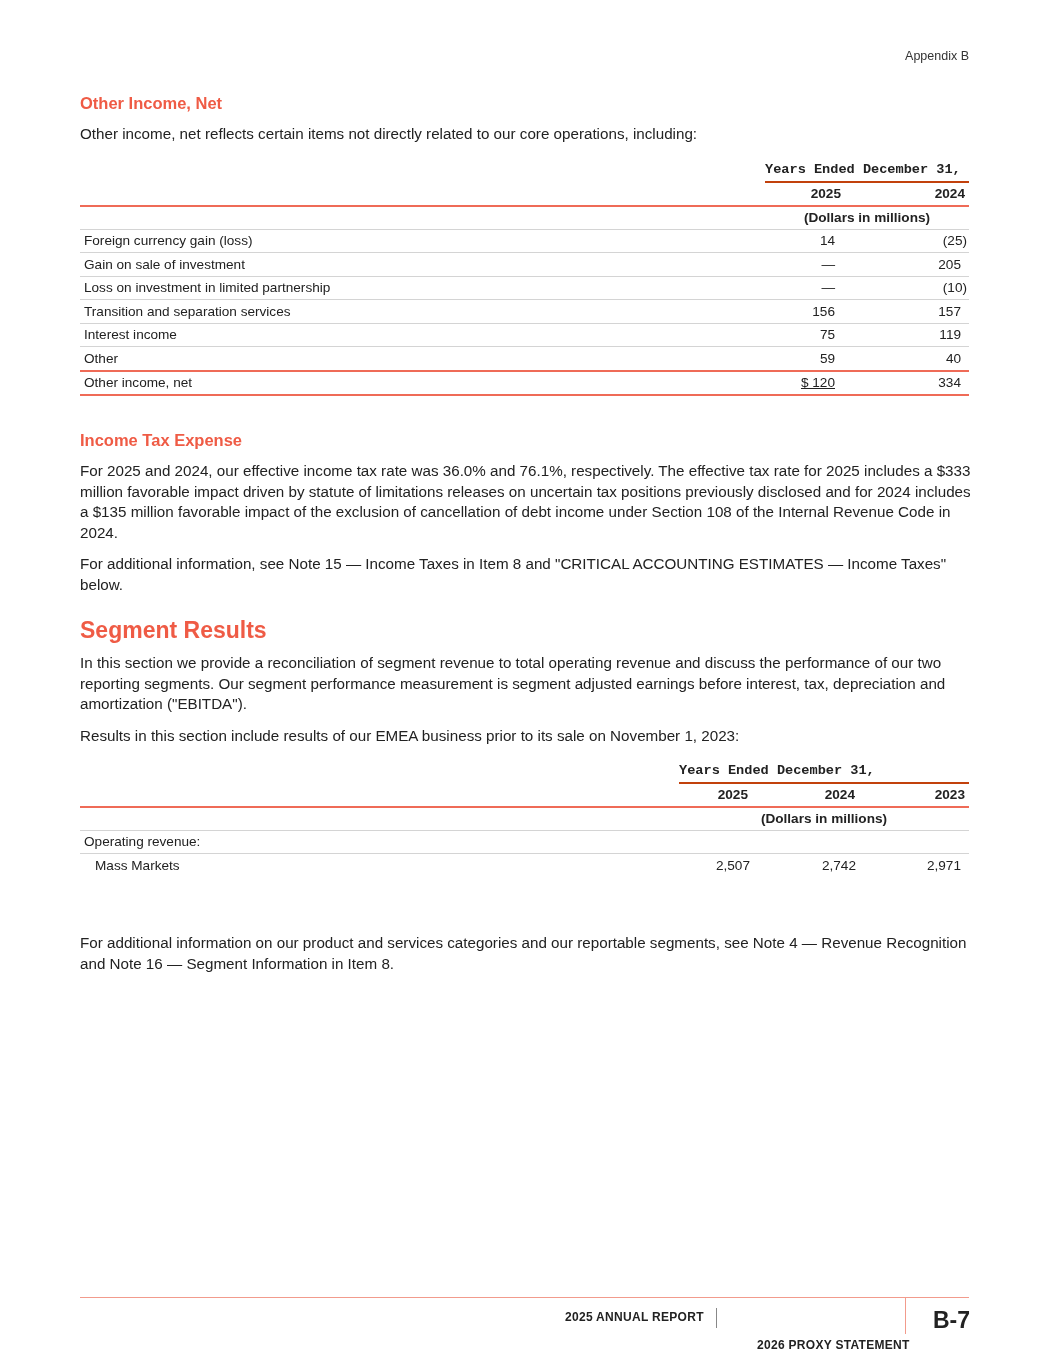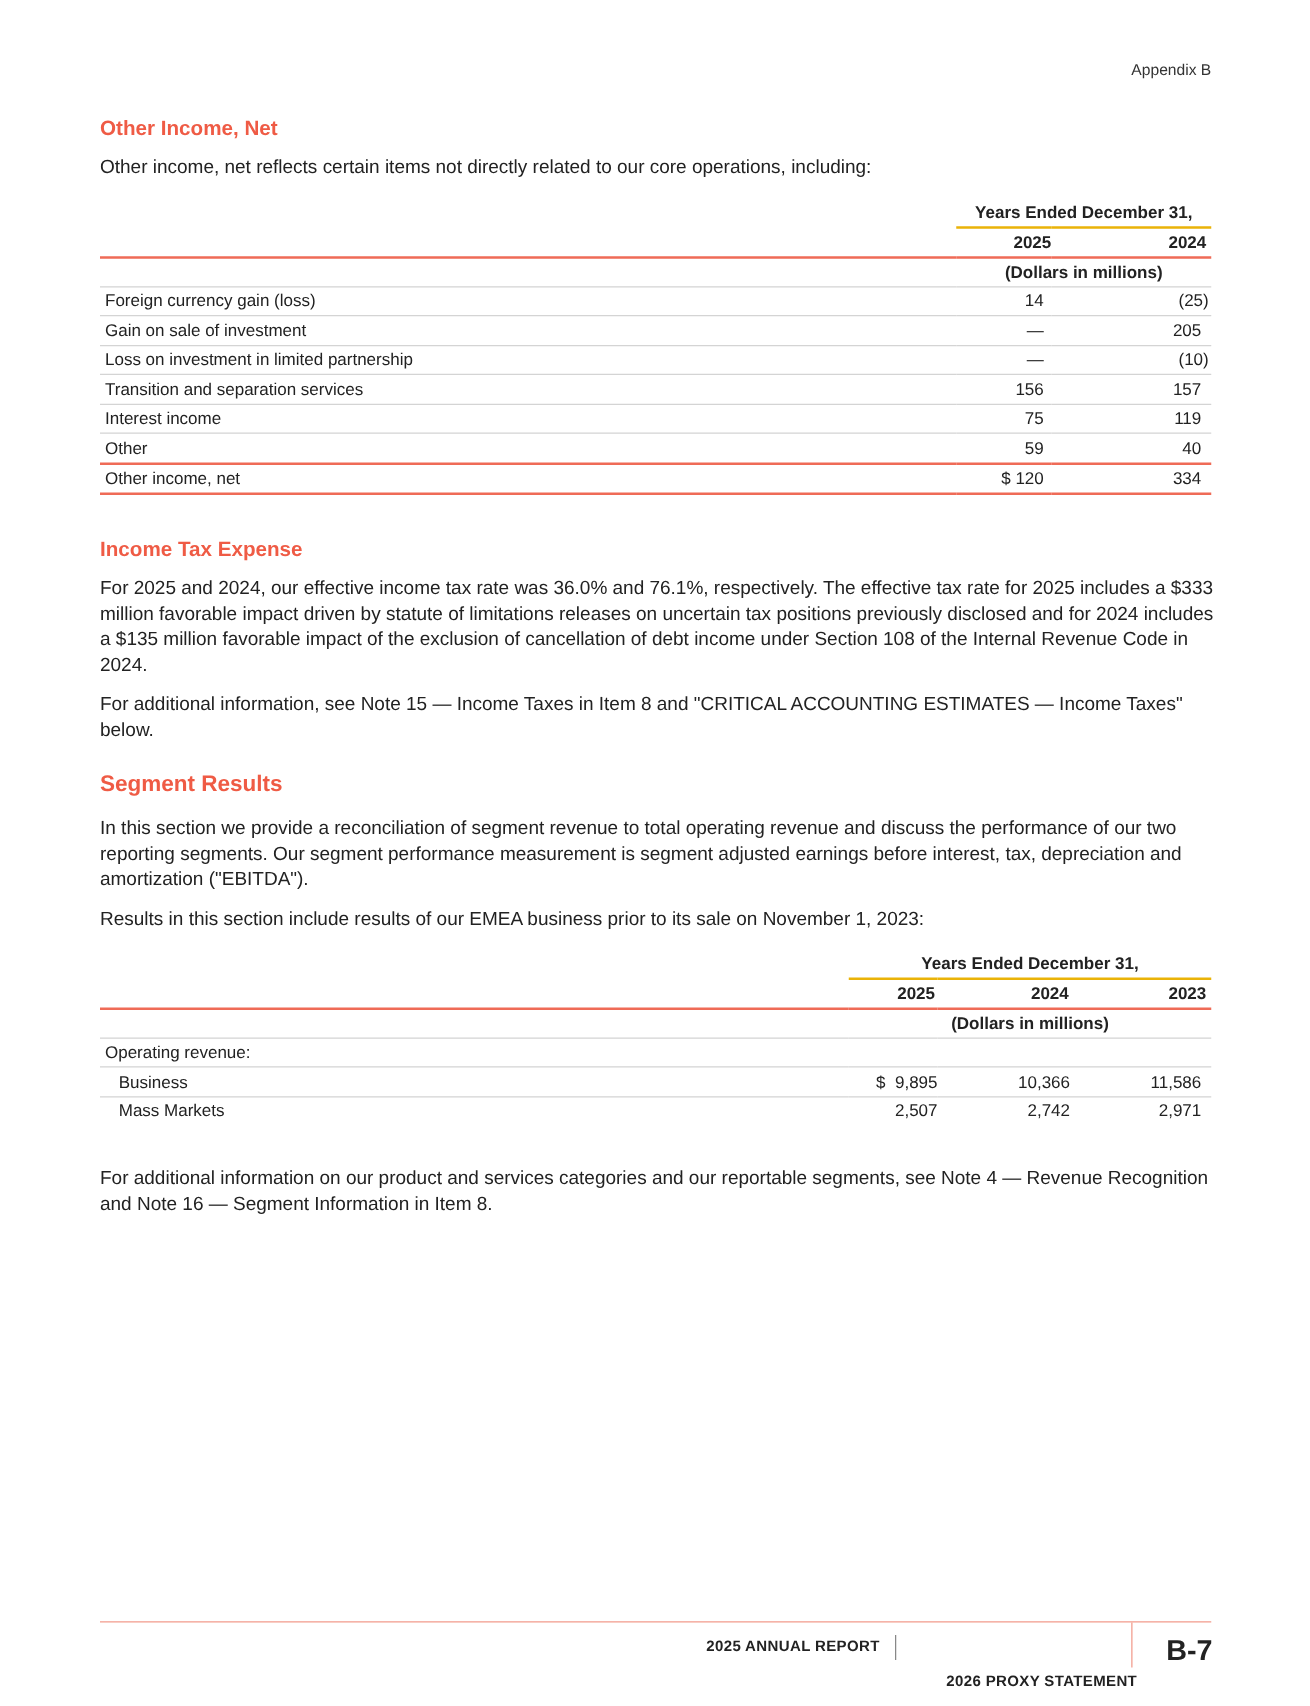--- a/index.html
+++ b/index.html
@@ -3,30 +3,30 @@
 <meta charset="utf-8">
 <style>
   html, body { margin: 0; padding: 0; background: #ffffff; }
   body {
     width: 1048px; height: 1365px; position: relative; overflow: hidden;
     font-family: "Liberation Sans", "DejaVu Sans", sans-serif;
     color: #222222;
   }
   .appendix { position: absolute; right: 79px; top: 49px; font-size: 12.5px; color: #333; }
   h3.sub { position: absolute; left: 80px; margin: 0; font-size: 16.5px; font-weight: bold; color: #ef5b45; }
-  h2.sec { position: absolute; left: 80px; margin: 0; font-size: 18px; font-weight: bold; color: #ef5b45; }
+  h2.sec { position: absolute; left: 80px; margin: 0; font-size: 23px; font-weight: bold; color: #ef5b45; }
   p.body { position: absolute; left: 80px; width: 895px; margin: 0; font-size: 15.2px; line-height: 20.6px; color: #222; }
 
   table.fin { position: absolute; left: 80px; width: 889px; border-collapse: collapse; font-size: 13.6px; color: #222; }
   table.fin td { padding: 0; height: 22.5px; vertical-align: middle; }
   table.fin td.lbl { padding-left: 4px; }
   table.fin td.num { text-align: right; white-space: nowrap; }
   table.fin tr.row td { border-top: 1px solid #d4d4d4; }
   table.fin tr.total td { border-top: 2px solid #ef6b57; border-bottom: 2px solid #ef6b57; }
-  table.fin tr.hdr-span td.span { text-align: center; font-weight: bold; border-bottom: 2px solid #eab308; height: 21px; }
+  table.fin tr.hdr-span td.span { text-align: left; font-weight: bold; border-bottom: 2px solid #c2410c; height: 21px; font-family: Liberation Mono, monospace; }
   table.fin tr.hdr-years td { font-weight: bold; border-bottom: 2px solid #ef6b57; height: 22px; }
   table.fin tr.hdr-units td { height: 22px; }
   table.fin tr.hdr-units td.units { text-align: center; font-weight: bold; }
   .indent { padding-left: 15px !important; }
 
   .footer-line { position: absolute; left: 80px; top: 1297px; width: 889px; height: 1px; background: #f29b8c; }
   .footer { position: absolute; top: 1310px; font-size: 12px; font-weight: bold; color: #222; letter-spacing: 0.3px; }
   .footer-sep { position: absolute; left: 716px; top: 1308px; width: 1px; height: 20px; background: #888; }
   .footer-sep2 { position: absolute; left: 905px; top: 1298px; width: 1px; height: 36px; background: #f29b8c; }
   .page-num { position: absolute; left: 933px; top: 1307px; font-size: 23px; font-weight: bold; color: #222; }
@@ -84,21 +84,21 @@
     <td class="num" style="padding-right:6px;">75</td>
     <td class="num" style="padding-right:8px;">119</td>
   </tr>
   <tr class="row">
     <td class="lbl">Other</td>
     <td class="num" style="padding-right:6px;">59</td>
     <td class="num" style="padding-right:8px;">40</td>
   </tr>
   <tr class="total">
     <td class="lbl">Other income, net</td>
-    <td class="num" style="padding-right:6px;">$ 120</td>
+    <td class="num" style="padding-right:6px;text-decoration:underline;">$ 120</td>
     <td class="num" style="padding-right:8px;">334</td>
   </tr>
 </tbody>
   </table>
 
 <h3 class="sub" style="top:431px;">Income Tax Expense</h3>
 <p class="body" style="top:461px;">For 2025 and 2024, our effective income tax rate was 36.0% and 76.1%, respectively. The effective tax rate for 2025 includes a $333 million favorable impact driven by statute of limitations releases on uncertain tax positions previously disclosed and for 2024 includes a $135 million favorable impact of the exclusion of cancellation of debt income under Section 108 of the Internal Revenue Code in 2024.</p>
 <p class="body" style="top:554px;">For additional information, see Note 15 — Income Taxes in Item 8 and "CRITICAL ACCOUNTING ESTIMATES — Income Taxes" below.</p>
 
 <h2 class="sec" style="top:617px;">Segment Results</h2>
@@ -127,26 +127,20 @@
     <td></td>
     <td colspan="3" class="units">(Dollars in millions)</td>
   </tr>
   <tr class="row">
     <td class="lbl">Operating revenue:</td>
     <td></td>
         <td></td>
         <td></td>
   </tr>
   <tr class="row">
-    <td class="lbl indent">Business</td>
-    <td class="num" style="padding-right:0; white-space:pre;">$  9,895</td>
-    <td class="num" style="padding-right:0;">10,366</td>
-    <td class="num" style="padding-right:8px;">11,586</td>
-  </tr>
-  <tr class="row">
     <td class="lbl indent">Mass Markets</td>
     <td class="num" style="padding-right:0;">2,507</td>
     <td class="num" style="padding-right:0;">2,742</td>
     <td class="num" style="padding-right:8px;">2,971</td>
   </tr>
 </tbody>
   </table>
 
 <p class="body" style="top:933px;">For additional information on our product and services categories and our reportable segments, see Note 4 — Revenue Recognition and Note 16 — Segment Information in Item 8.</p>
 

